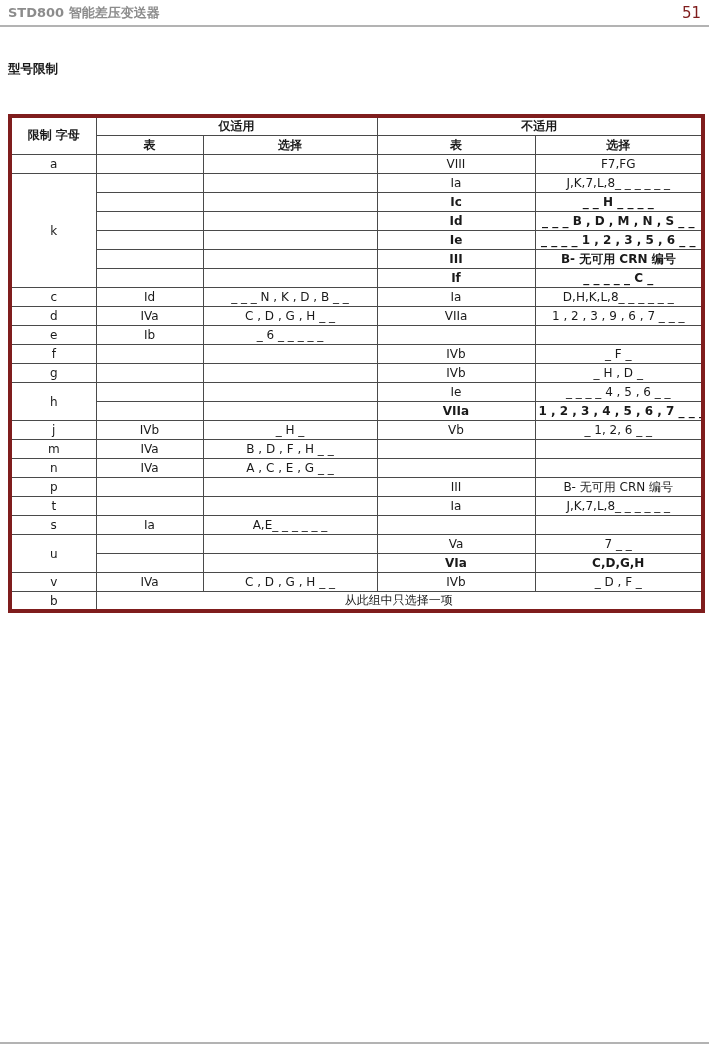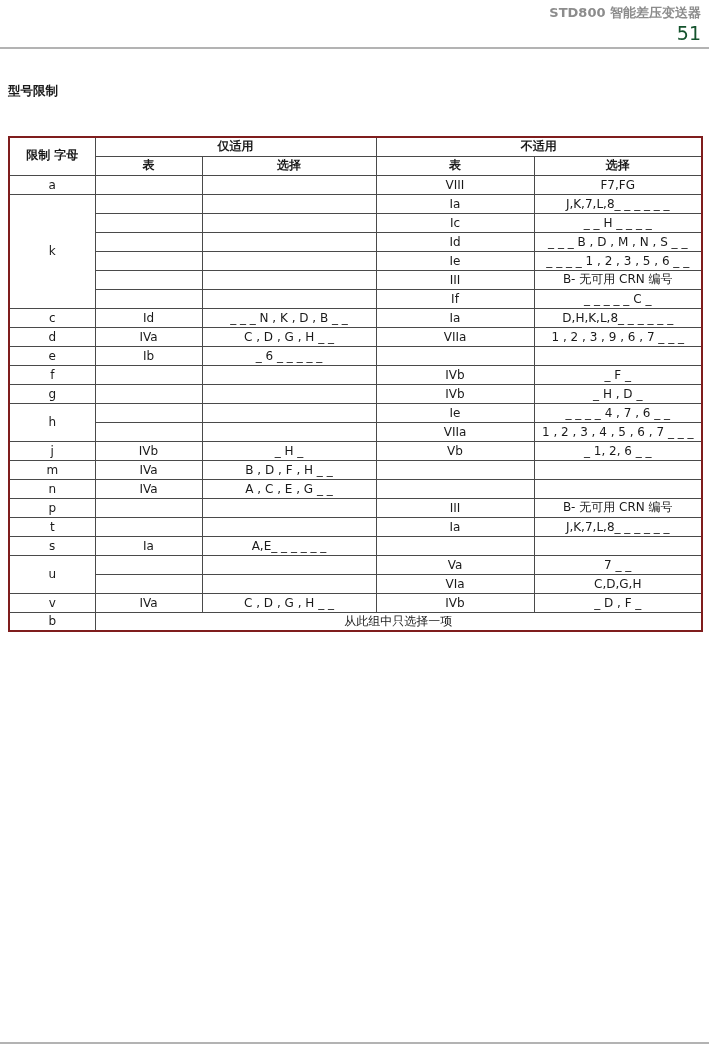--- a/index.html
+++ b/index.html
@@ -10,42 +10,41 @@
     position: relative;
     font-family: "DejaVu Sans", sans-serif;
     color: #1a1a1a;
   }
   .top-header {
     display: flex;
     justify-content: space-between;
     align-items: flex-end;
     padding: 4px 8px 3px 8px;
     border-bottom: 2px solid #b3b3b3;
-    flex-direction: column;
   }
   .doc-title {
     color: #8c8c8c;
     font-weight: bold;
     font-size: 13px;
   }
   .page-num {
-    color: #14532d;
-    font-size: 19px;
+    color: #7f1d1d;
+    font-size: 15px;
   }
   .section-title {
     font-weight: bold;
     font-size: 12.5px;
     margin: 34px 0 8px 8px;
   }
   table.restriction {
     border-collapse: collapse;
     margin-left: 8px;
     width: 693px;
     table-layout: fixed;
-    border: 2px solid #7f1d1d;
+    border: 4px solid #7f1d1d;
     margin-top: 36px;
   }
   table.restriction th,
   table.restriction td {
     border-left: 1px solid #4a4a4a;
     border-top: 1px solid #4a4a4a;
     font-size: 12px;
     text-align: center;
     vertical-align: middle;
     height: 19px;
@@ -56,20 +55,21 @@
   table.restriction th {
     font-weight: bold;
     height: 19px;
   }
   th.letter-header {
     white-space: pre-line;
     line-height: 1.3;
   }
   td.dashed-top {
     border-top: 1px dashed #999999;
+    font-weight: bold;
   }
   td.letter-cell { font-size: 12px; }
   .bottom-rule {
     position: absolute;
     left: 0;
     bottom: 10px;
     width: 709px;
     border-top: 2px solid #b3b3b3;
   }
 </style>
@@ -183,21 +183,21 @@
         <td></td>
         <td></td>
         <td>IVb</td>
         <td>_ H , D _</td>
       </tr>
       <tr>
         <td class="letter-cell" rowspan="2">h</td>
         <td></td>
         <td></td>
         <td>Ie</td>
-        <td>_ _ _ _ 4 , 7 , 6 _ _</td>
+        <td>_ _ _ _ 4 , 5 , 6 _ _</td>
       </tr>
       <tr>
         <td class="dashed-top"></td>
         <td class="dashed-top"></td>
         <td class="dashed-top">VIIa</td>
         <td class="dashed-top">1 , 2 , 3 , 4 , 5 , 6 , 7 _ _ _</td>
       </tr>
       <tr>
         <td class="letter-cell" rowspan="1">j</td>
         <td>IVb</td>

